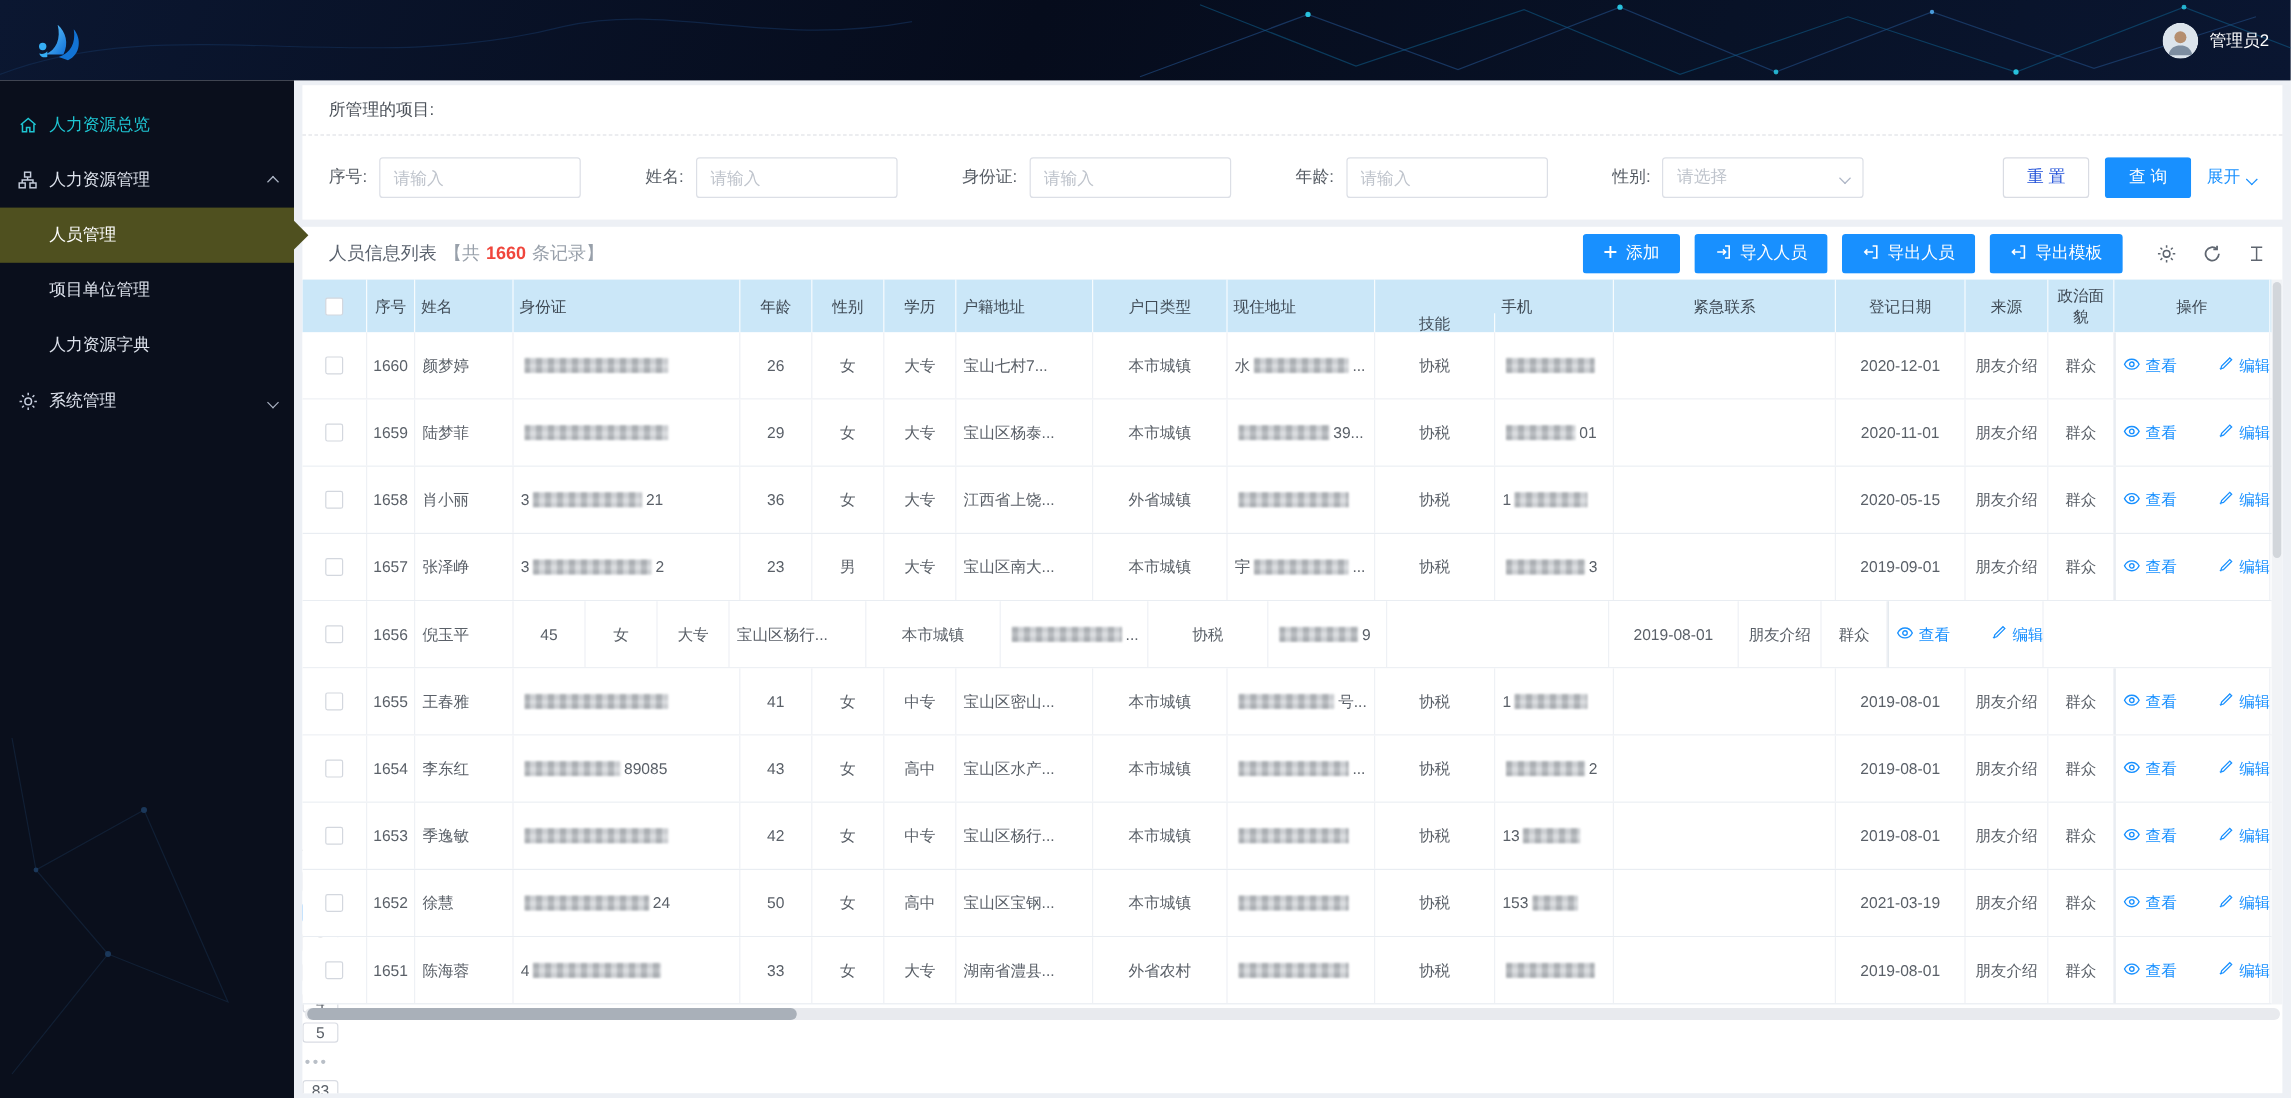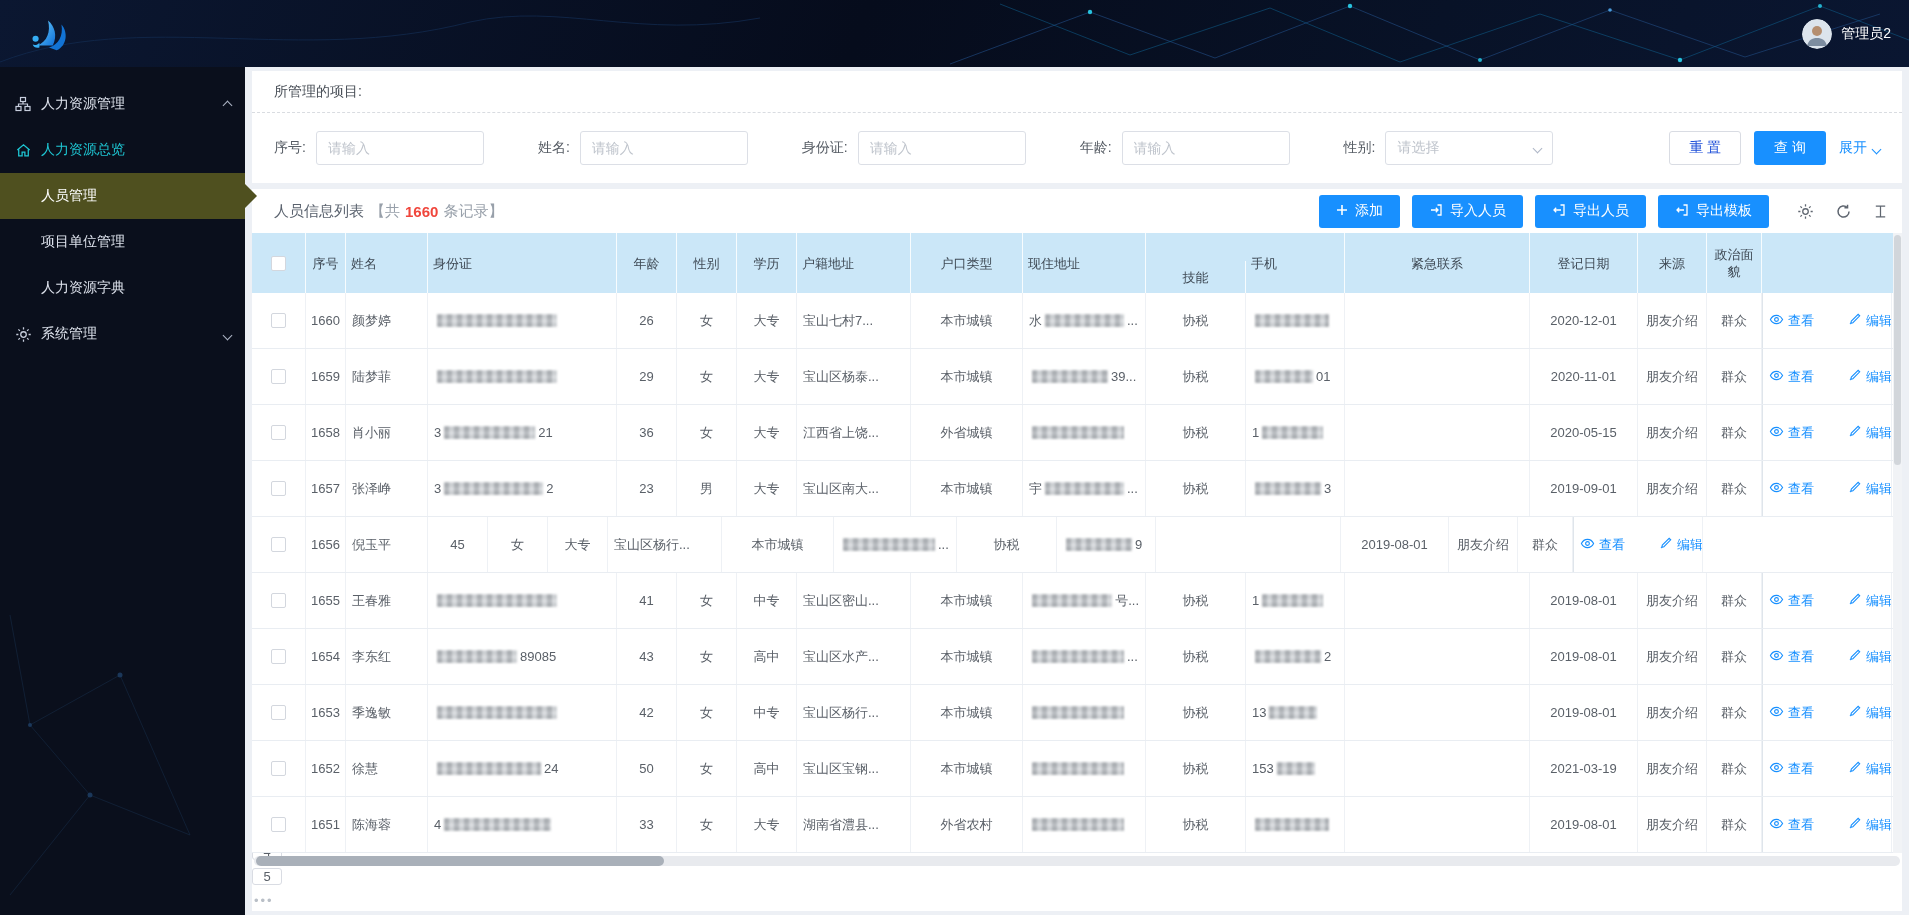--- a/index.html
+++ b/index.html
@@ -58,21 +58,21 @@
   .list-title { font-size:15px; color:#5a626e; display:flex; align-items:center; }
   .muted { color:#98a0aa; margin-left:6px; } .muted.tight{ margin-left:0; }
   .count { color:#f0463c; font-weight:bold; margin:0 5px; font-size:15px; }
   .list-actions { margin-left:auto; display:flex; align-items:center; gap:12px; }
   .btn.blue { background:#1890ff; color:#fff; height:33px; padding:0 16px; font-size:14px; }
   .tool-icons { display:flex; align-items:center; gap:21px; margin-left:16px; color:#5f6670; }
   .tool-icons span { cursor:pointer; display:flex; }
 
   
   .table { position:relative; }
-  .thead { display:flex; background:#cbe7f8; height:60px; margin-right:9px; }
+  .thead { display:flex; background:#cbe7f8; height:44px; margin-right:9px; }
   .hcell { display:flex; align-items:center; justify-content:center; text-align:center; font-size:13px; color:#3f4a55;
     border-right:1px solid rgba(255,255,255,.85); padding:0 5px; overflow:hidden; line-height:17px; }
   .trow { display:flex; height:56px; border-bottom:1px solid #e9edf2; margin-right:9px; background:#fff; }
   .tcell { display:flex; align-items:center; justify-content:center; font-size:13px; color:#5a6068;
     border-right:1px solid #eef1f5; padding:0 6px; overflow:hidden; white-space:nowrap; }
   .left { justify-content:flex-start !important; text-align:left !important; }
   .col-actions { border-left:1px solid #dfe5eb; }
   .cb { width:15px; height:15px; border:1px solid #d3d7de; border-radius:2px; background:#fff; display:inline-block; cursor:pointer; }
   .mask { display:inline-block; height:13px; margin:0 3px; vertical-align:-2px; border-radius:1px; opacity:.8; filter:blur(1px);
     background-image:repeating-linear-gradient(90deg,rgba(118,124,131,.55) 0 5px,rgba(193,197,202,.55) 5px 10px),
@@ -140,39 +140,39 @@
 
   <div class="app-body">
     <aside class="sidebar">
       <svg class="side-deco" width="245" height="420" viewBox="0 0 245 420">
         <path d="M10 400 L90 300 L30 230 L120 180 M90 300 L190 340 L120 180 M30 230 L10 120" stroke="#14273f" stroke-width="1" fill="none" opacity="0.7"></path>
         <circle cx="90" cy="300" r="2.5" fill="#1d3c60" opacity="0.9"></circle>
           <circle cx="120" cy="180" r="2.5" fill="#1d3c60" opacity="0.9"></circle>
         <circle cx="30" cy="230" r="2" fill="#1d3c60" opacity="0.9"></circle>
       </svg>
       <nav id="side-nav">
+          <div class="side-item accent">
+            <span class="icon-slot">
+              <svg width="17" height="17" viewBox="0 0 16 16" fill="none" stroke="currentColor" stroke-width="1.2">
+                <path d="M2.2 7.5 8 2.6l5.8 4.9M3.5 7v6h3.2V9.6h2.6V13h3.2V7"></path>
+              </svg>
+            </span>
+            <span>人力资源总览</span>
+          </div>
           <div class="side-item">
             <span class="icon-slot">
               <svg width="16" height="16" viewBox="0 0 16 16" fill="none" stroke="currentColor" stroke-width="1.2">
                 <rect x="5.5" y="1.5" width="5" height="4"></rect>
                 <rect x="1" y="10.5" width="5" height="4"></rect>
                 <rect x="10" y="10.5" width="5" height="4"></rect>
                 <path d="M8 5.5V8M3.5 10.5V8h9v2.5"></path>
               </svg>
             </span>
             <span>人力资源管理</span>
             <span class="chev-slot"><i class="chev up"></i></span>
-          </div>
-          <div class="side-item accent">
-            <span class="icon-slot">
-              <svg width="17" height="17" viewBox="0 0 16 16" fill="none" stroke="currentColor" stroke-width="1.2">
-                <path d="M2.2 7.5 8 2.6l5.8 4.9M3.5 7v6h3.2V9.6h2.6V13h3.2V7"></path>
-              </svg>
-            </span>
-            <span>人力资源总览</span>
           </div>
           <div class="side-item sub active">
             <span class="icon-slot"></span>
             <span>人员管理</span>
           </div>
           <div class="side-item sub">
             <span class="icon-slot"></span>
             <span>项目单位管理</span>
           </div>
           <div class="side-item sub">
@@ -333,20 +333,23 @@
               </div>
               <div class="hcell" style="width: 108px; flex: 0 0 108px;">
                 <span>登记日期</span>
               </div>
               <div class="hcell" style="width: 69px; flex: 0 0 69px;">
                 <span>来源</span>
               </div>
               <div class="hcell" style="width: 55px; flex: 0 0 55px;">
                 <span>政治面貌</span>
               </div>
+              <div class="hcell" style="width: 130px; flex: 0 0 130px;">
+                <span>操作</span>
+              </div>
             </div>
             <div class="trow">
               <div class="tcell" style="width: 54px; flex: 0 0 54px;">
                 <span class="cb"></span>
               </div>
               <div class="tcell" style="width: 40px; flex: 0 0 40px;">1660</div>
               <div class="tcell left" style="width: 82px; flex: 0 0 82px;">颜梦婷</div>
               <div class="tcell left" style="width: 189px; flex: 0 0 189px;">
                 <span class="mask" style="width: 120px;"></span>
               </div>

